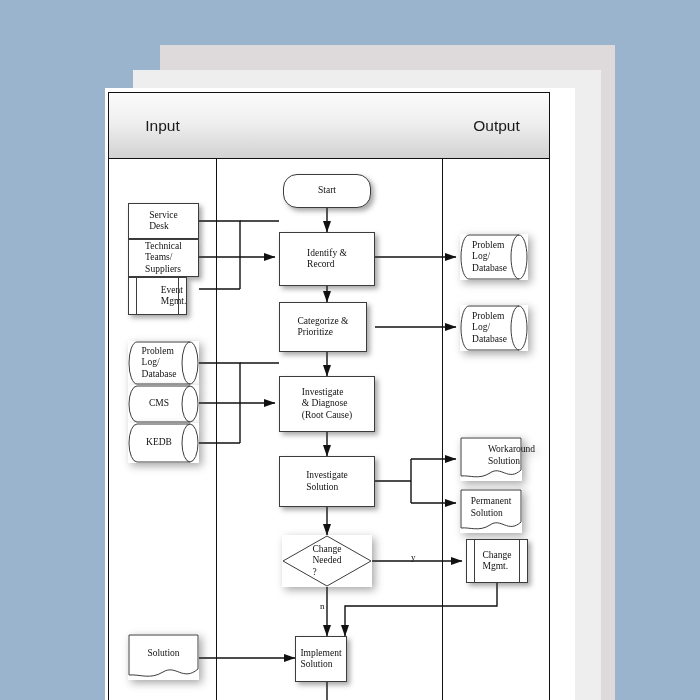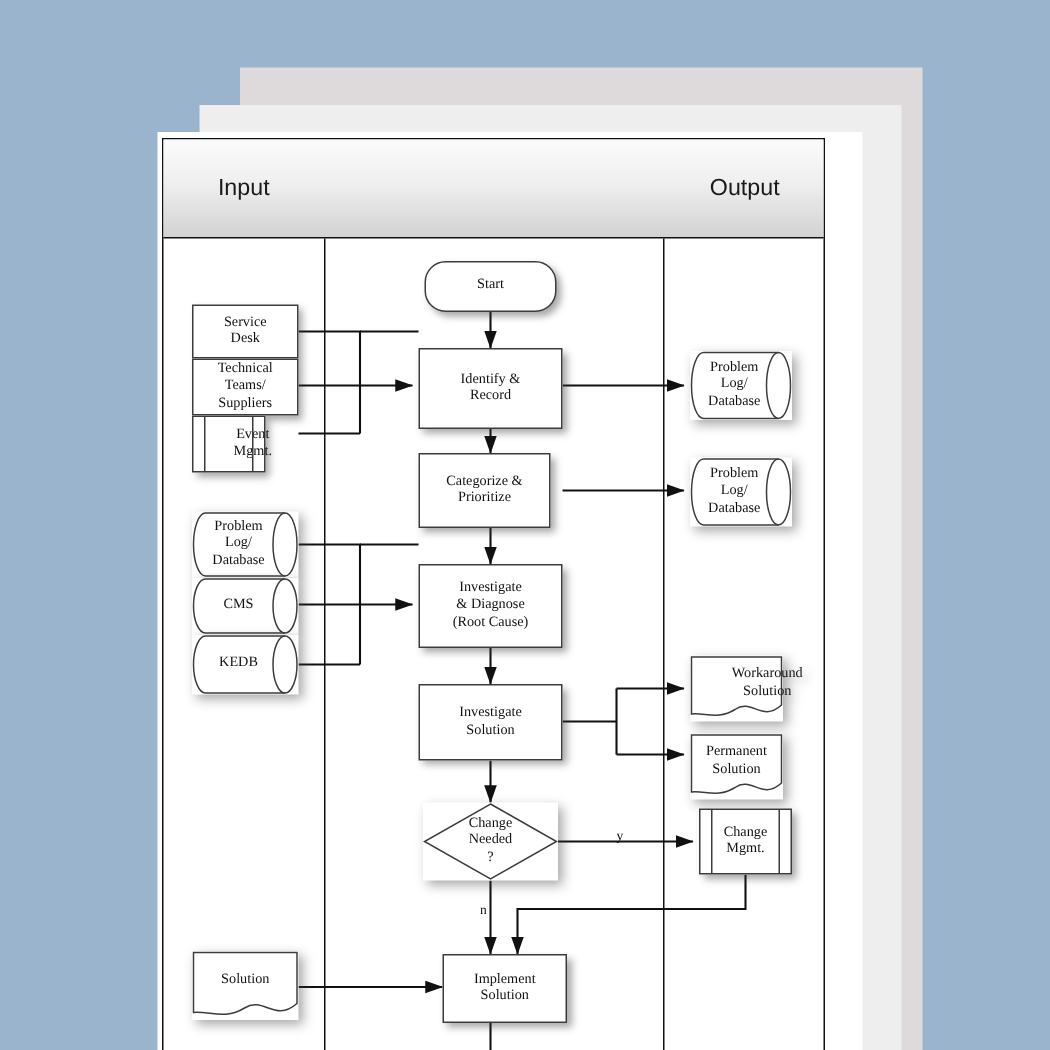--- a/index.html
+++ b/index.html
@@ -26,21 +26,21 @@
     font-family:"Liberation Sans",sans-serif;font-size:15.5px;color:#1a1a1a;}
   #hdr-input{left:0;width:107px;}
   #hdr-process{left:107px;width:226px;border-left:1.6px solid #111;border-right:1.6px solid #111;box-sizing:border-box;}
   #hdr-output{left:333px;width:109px;}
   .col-div{position:absolute;top:66px;bottom:0;width:0;border-left:1.4px solid #111;}
   #div1{left:107px;}
   #div2{left:333px;}
 
   
   .node{position:absolute;box-sizing:border-box;display:flex;align-items:center;
-    justify-content:center;text-align:center;color:#111;background:#fff;
+    justify-content:center;color:#111;background:#fff;
     font-size:9.5px;line-height:1.18;z-index:6;}
   .proc{border:1px solid #3c3c3c;
     box-shadow:3px 3px 5px rgba(60,60,60,.45);}
   .predef{border:1px solid #3c3c3c;box-shadow:3px 3px 5px rgba(60,60,60,.45);}
   .predef::before,.predef::after{content:"";position:absolute;top:0;bottom:0;width:0;
     border-left:1px solid #3c3c3c;}
   .predef::before{left:7px;}
   .predef::after{right:7px;}
   .term{border:1px solid #3c3c3c;border-radius:14px;
     box-shadow:3px 3px 5px rgba(60,60,60,.45);}
@@ -140,21 +140,21 @@
     <span style="white-space:pre-line;">Service
 Desk</span>
   </div>
 
   <div class="node proc" style="left:128px;top:239px;width:71px;height:38px;">
     <span style="white-space:pre-line;">Technical
 Teams/
 Suppliers</span>
   </div>
 
-  <div class="node predef" style="left:128px;top:277px;width:49px;height:38px;padding-left:32px;">
+  <div class="node predef" style="left:128px;top:277px;width:59px;height:38px;padding-left:32px;">
     <span style="white-space:pre-line;">Event
 Mgmt.</span>
   </div>
 
   <div class="node db" style="left:128px;top:341px;width:71px;height:44px;">
     <svg class="db-svg" viewBox="0 0 71 44" preserveAspectRatio="none">
       <path d="M9,1 H62 A8,21 0 0 1 62,43 H9 A8,21 0 0 1 9,1 Z" fill="#fff" stroke="#3c3c3c" stroke-width="1"></path>
       <path d="M62,1 A8,21 0 0 0 62,43" fill="none" stroke="#3c3c3c" stroke-width="1"></path>
     </svg>
     <span class="db-txt" style="white-space:pre-line;">Problem
@@ -212,21 +212,21 @@
 
   <div class="node dec" style="left:282px;top:535px;width:90px;height:52px;">
     <svg class="dec-svg" viewBox="0 0 90 52" preserveAspectRatio="none">
       <path d="M45,1 L89,26 L45,51 L1,26 Z" fill="#fff" stroke="#3c3c3c" stroke-width="1"></path>
     </svg>
     <span class="dec-txt" style="white-space:pre-line;">Change
 Needed
 ?</span>
   </div>
 
-  <div class="node proc" style="left:295px;top:636px;width:83px;height:46px;">
+  <div class="node proc" style="left:295px;top:636px;width:52px;height:46px;">
     <span style="white-space:pre-line;">Implement
 Solution</span>
   </div>
 
   <div class="node db" style="left:460px;top:234px;width:68px;height:46px;">
     <svg class="db-svg" viewBox="0 0 68 46" preserveAspectRatio="none">
       <path d="M9,1 H59 A8,22 0 0 1 59,45 H9 A8,22 0 0 1 9,1 Z" fill="#fff" stroke="#3c3c3c" stroke-width="1"></path>
       <path d="M59,1 A8,22 0 0 0 59,45" fill="none" stroke="#3c3c3c" stroke-width="1"></path>
     </svg>
     <span class="db-txt" style="white-space:pre-line;">Problem

